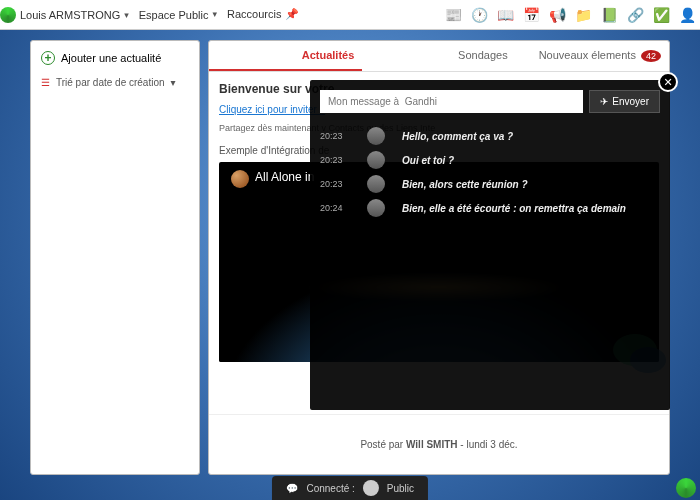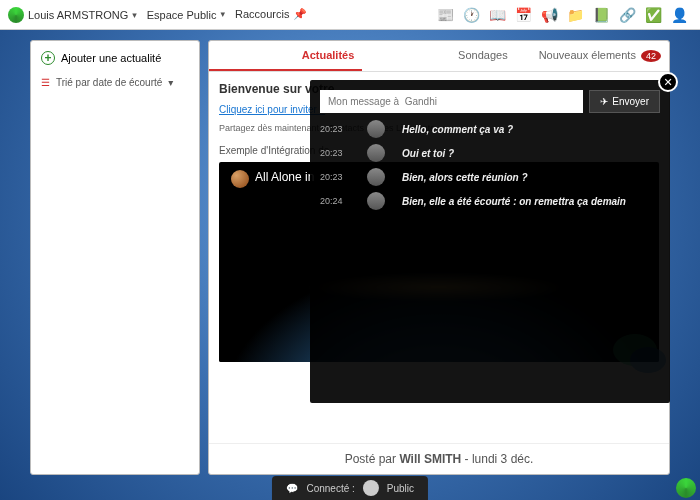--- a/index.html
+++ b/index.html
@@ -1,17 +1,17 @@
 <!DOCTYPE html>
 <html><head>
 <meta charset="utf-8">
 <style>
 *{margin:0;padding:0;box-sizing:border-box;font-family:Arial,sans-serif}
 body{width:700px;height:500px;background:radial-gradient(circle at 50% 40%,#6ba3e0 0%,#3b6fb0 50%,#1a4580 100%);overflow:hidden;position:relative}
-.topbar{height:30px;background:#fff;border-bottom:1px solid #ccc;display:flex;align-items:center;padding:0 8px;font-size:11px;color:#333}
+.topbar{height:30px;background:#fff;border-bottom:1px solid #ccc;display:flex;align-items:center;padding:0 0;font-size:11px;color:#333}
 .topbar .user{display:flex;align-items:center;gap:4px}
 .topbar .drop{color:#555;font-size:9px}
 .topbar .sec{margin-left:10px;display:flex;align-items:flex-start;gap:4px}
 .topbar .icons{margin-left:auto;display:flex;gap:2px}
 .topbar .icons .ico{width:24px;height:24px;border-radius:3px;display:flex;align-items:center;justify-content:center;font-size:14px}
 .main{position:absolute;top:40px;left:30px;right:30px;bottom:25px;display:flex;gap:8px}
 .sidebar{width:170px;background:#fff;border:1px solid #bbb;border-radius:3px;padding:6px;font-size:11px}
 .sidebar .btn{display:flex;align-items:center;gap:6px;padding:4px;cursor:pointer}
 .sidebar .btn .plus{width:14px;height:14px;border:1.5px solid #2a8a2a;border-radius:50%;display:flex;align-items:center;justify-content:center;color:#2a8a2a;font-weight:bold;font-size:12px}
 .sidebar .sort{display:flex;align-items:center;gap:6px;padding:4px;margin-top:4px;color:#555;font-size:10px}
@@ -23,25 +23,25 @@
 .body{padding:10px;font-size:11px;color:#333;overflow:hidden;flex:1;position:relative}
 .body h3{font-size:12px;margin-bottom:8px}
 .body .invite{color:#1976d2;text-decoration:underline;font-size:10px;display:block;margin-bottom:8px}
 .body .desc{font-size:9px;color:#666;margin-bottom:12px}
 .body .example{font-size:10px;color:#555;margin-bottom:6px}
 .video{background:#000;height:200px;position:relative;border-radius:2px;overflow:hidden}
 .video .title{position:absolute;top:8px;left:12px;color:#fff;font-size:12px;display:flex;align-items:flex-start;gap:6px}
 .video .planet{width:18px;height:18px;border-radius:50%;background:radial-gradient(circle at 30% 30%,#d9a066,#8b4513)}
 .video .earth{position:absolute;bottom:0;left:0;right:0;height:100px;background:radial-gradient(ellipse at 50% 150%,#4a7ba6 0%,#1a3d5c 40%,#000 70%)}
 .video .earth::after{content:"";position:absolute;top:10px;left:20%;right:20%;height:30px;background:radial-gradient(ellipse,rgba(255,200,100,.6),transparent 70%)}
-.posted{text-align:center;font-size:12px;color:#555;padding:8px;border-top:1px solid #eee}
+.posted{text-align:center;font-size:10px;color:#555;padding:24px;border-top:1px solid #eee}
 .chat-bubble-bg{position:absolute;right:30px;bottom:120px;width:60px;height:50px;opacity:.5}
 .chat-overlay{position:absolute;top:80px;left:310px;width:360px;background:rgba(0,0,0,.92);border-radius:2px;padding:10px;z-index:50}
 .chat-overlay .close{position:absolute;top:-8px;right:-8px;width:20px;height:20px;border:2px solid #fff;border-radius:50%;background:#000;color:#fff;display:flex;align-items:center;justify-content:center;font-size:11px;cursor:pointer}
-.chat-overlay .row{display:flex;gap:6px;margin-bottom:4px}
+.chat-overlay .row{display:flex;gap:6px;margin-bottom:11px}
 .chat-overlay input{flex:1;padding:5px 8px;font-size:10px;border:none;background:#fff}
 .chat-overlay .send{background:#333;border:1px solid #555;color:#fff;padding:5px 10px;font-size:10px;cursor:pointer;display:flex;align-items:center;gap:4px}
 .chat-overlay .msgs{font-size:10px;color:#eee}
 .chat-overlay .msg{display:flex;align-items:center;gap:17px;padding:3px 0}
 .chat-overlay .msg .time{color:#aaa;font-size:9px;width:30px}
 .chat-overlay .msg .av{width:18px;height:18px;border-radius:50%;background:linear-gradient(#888,#555);flex-shrink:0}
 .chat-overlay .msg .txt{font-style:italic;font-weight:bold}
 .chat-overlay .spacer{height:180px}
 .statusbar{position:absolute;bottom:0;left:50%;transform:translateX(-50%);background:#222;color:#ccc;font-size:10px;padding:4px 14px;border-radius:4px 4px 0 0;display:flex;align-items:center;gap:8px}
 .statusbar .av{width:16px;height:16px;border-radius:50%;background:#ccc}
@@ -80,21 +80,21 @@
 </div>
 
 <div class="main">
   <div class="sidebar">
     <div class="btn">
       <span class="plus">+</span>
       <span>Ajouter une actualité</span>
     </div>
     <div class="sort">
       <span style="color:#d32f2f">☰</span>
-      <span>Trié par date de écourté</span>
+      <span>Trié par date de création</span>
       <span class="drop">▾</span>
     </div>
   </div>
 
   <div class="content">
     <div class="tabs">
       <div class="tab active"><span>Actualités</span></div>
       <div class="tab"><span>Sondages</span></div>
       <div class="tab"><span>Nouveaux élements</span> <span class="badge">42</span></div>
     </div>

